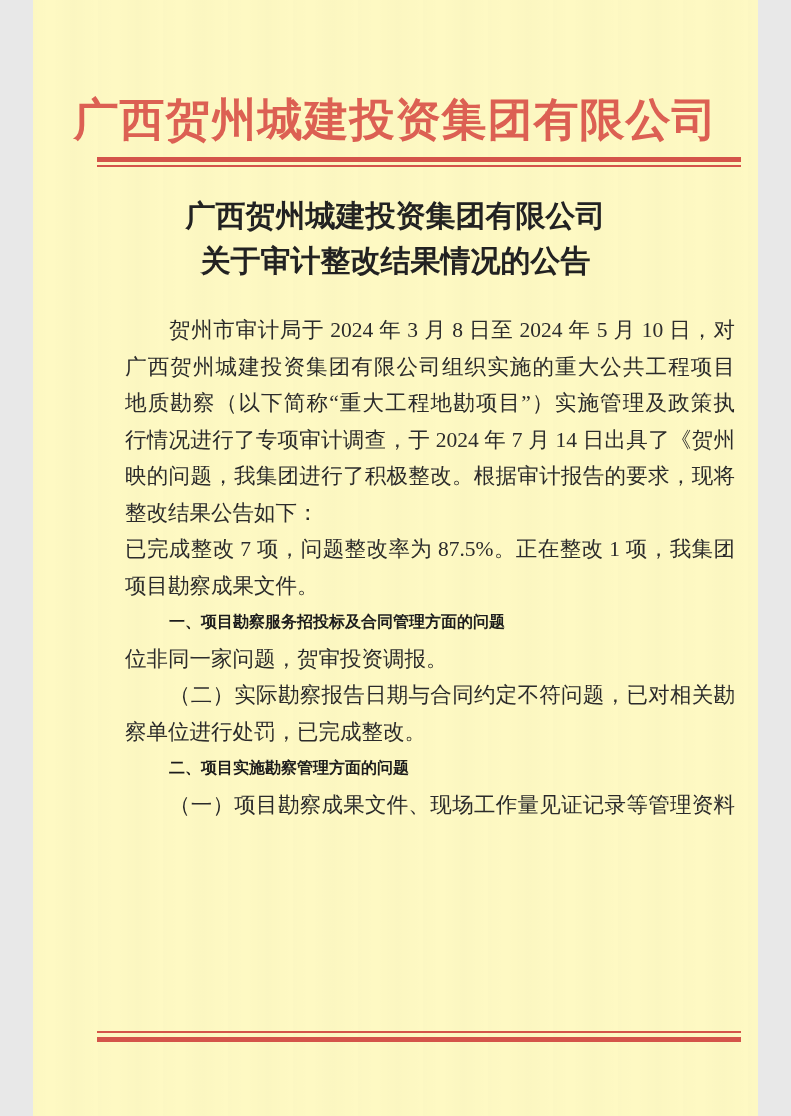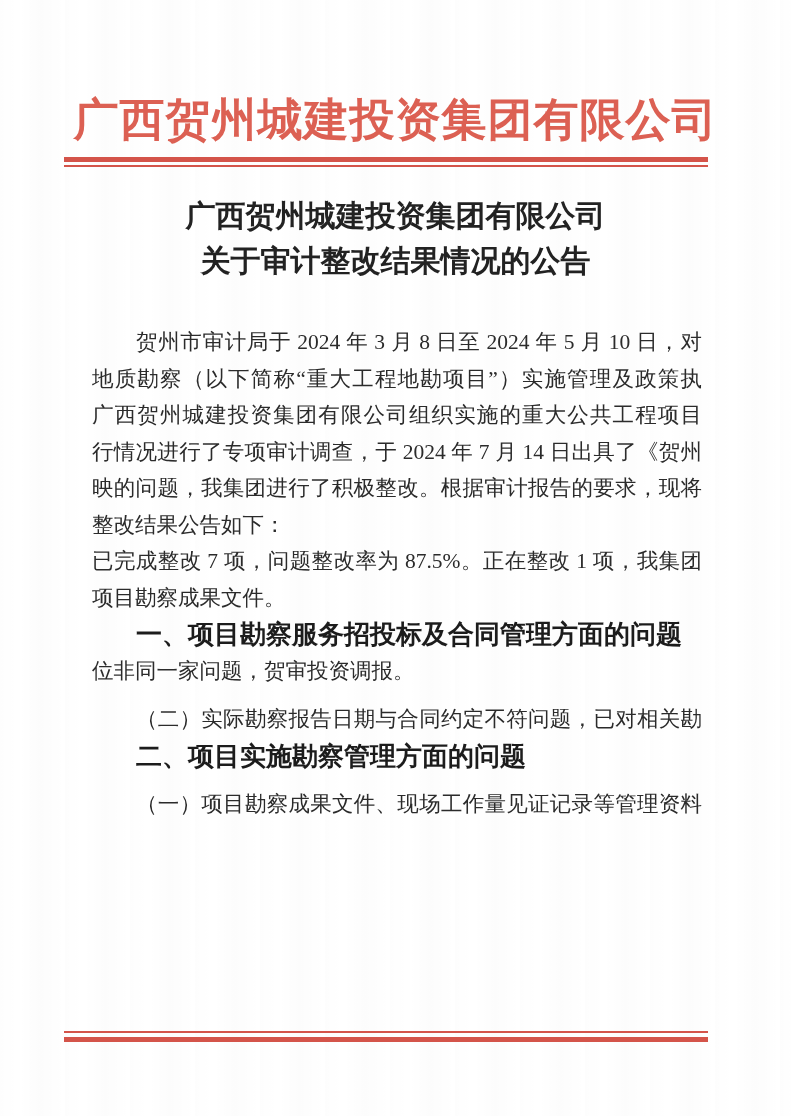--- a/index.html
+++ b/index.html
@@ -2,23 +2,23 @@
 <html><head>
 <meta charset="utf-8">
 <style>
   html, body {
     margin: 0;
     padding: 0;
     background: #e8e8e8;
   }
   .page {
     position: relative;
-    width: 791px;
+    width: 725px;
     height: 1116px;
-    background: #ffffff;
+    background: #fef9c3;
     margin: 0 auto;
     overflow: hidden;
     font-family: "Liberation Serif", serif;
   }
   
   .page::before {
     content: "";
     position: absolute;
     inset: 0;
     background: repeating-linear-gradient(
@@ -82,58 +82,58 @@
     line-height: 36.5px;
     white-space: nowrap;
     text-align: justify;
     text-align-last: justify;
   }
   .line.end {
     text-align-last: left;
   }
   .line.indent {
     padding-left: 44px;
-    margin-top: 12px;
   }
   .line.heading {
     padding-left: 44px;
     font-weight: bold;
     color: #1c1c1c;
     font-family: "Liberation Sans", sans-serif;
-    font-size: 26px;
+    font-size: 16px;
     text-align-last: left;
   }
 </style>
 </head>
 <body>
 
 <div class="page">
 
   <div class="letterhead">广西贺州城建投资集团有限公司</div>
 
   <div class="rule hdr-thick"></div>
   <div class="rule hdr-thin"></div>
 
   <div class="doc-title">
     <div>广西贺州城建投资集团有限公司</div>
     <div>关于审计整改结果情况的公告</div>
   </div>
 
   <div class="body-text">
     <div class="line indent">贺州市审计局于 2024 年 3 月 8 日至 2024 年 5 月 10 日，对</div>
+    <div class="line">广西贺州城建投资集团有限公司组织实施的重大公共工程项目</div>
     <div class="line">地质勘察（以下简称“重大工程地勘项目”）实施管理及政策执</div>
-    <div class="line">广西贺州城建投资集团有限公司组织实施的重大公共工程项目</div>
     <div class="line">行情况进行了专项审计调查，于 2024 年 7 月 14 日出具了《贺州</div>
     <div class="line">映的问题，我集团进行了积极整改。根据审计报告的要求，现将</div>
     <div class="line end">整改结果公告如下：</div>
     <div class="line">已完成整改 7 项，问题整改率为 87.5%。正在整改 1 项，我集团</div>
     <div class="line end">项目勘察成果文件。</div>
     <div class="line heading">一、项目勘察服务招投标及合同管理方面的问题</div>
     <div class="line end">位非同一家问题，贺审投资调报。</div>
     <div class="line indent">（二）实际勘察报告日期与合同约定不符问题，已对相关勘</div>
+    <div class="line end">察单位进行处罚，已完成整改。</div>
     <div class="line heading">二、项目实施勘察管理方面的问题</div>
     <div class="line indent">（一）项目勘察成果文件、现场工作量见证记录等管理资料</div>
   </div>
 
   <div class="rule ftr-thin"></div>
   <div class="rule ftr-thick"></div>
 
 </div>
 
 </body></html>

